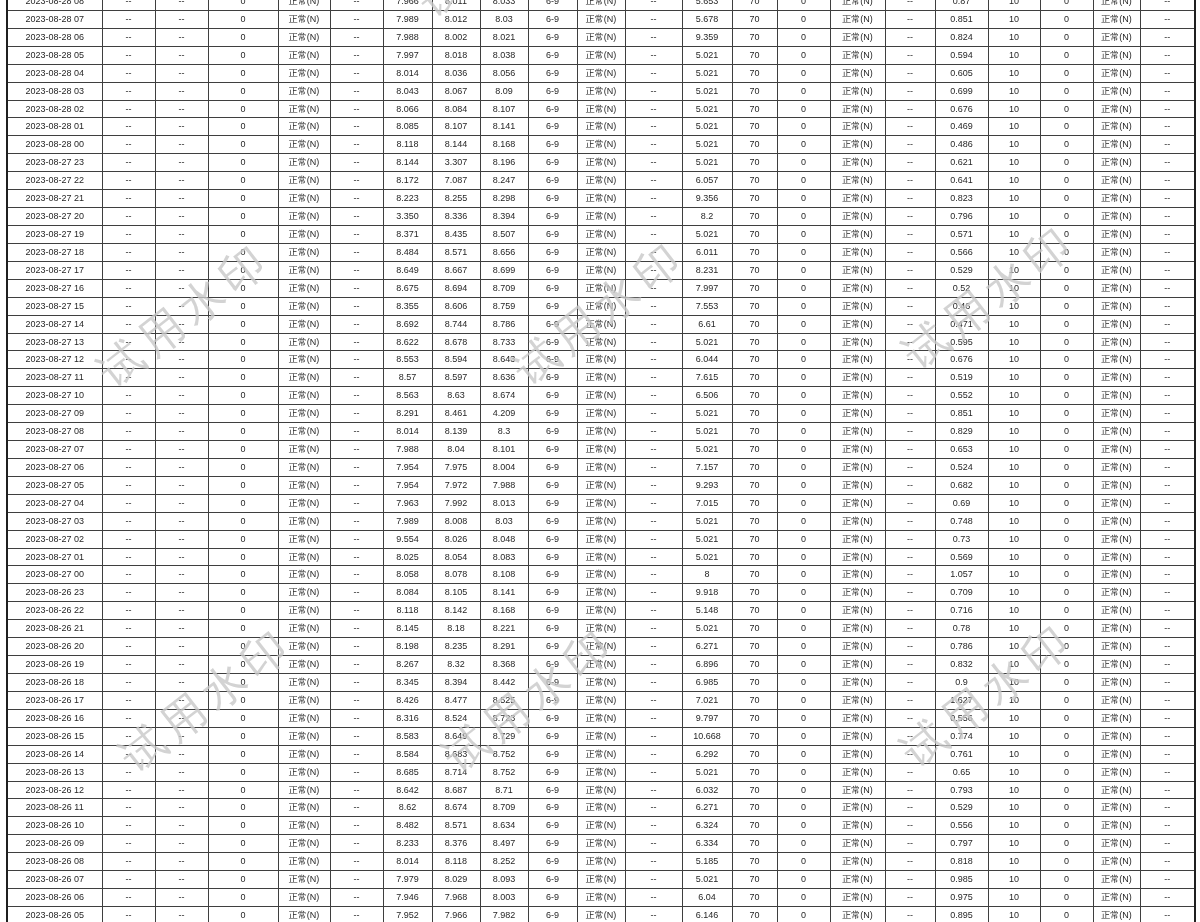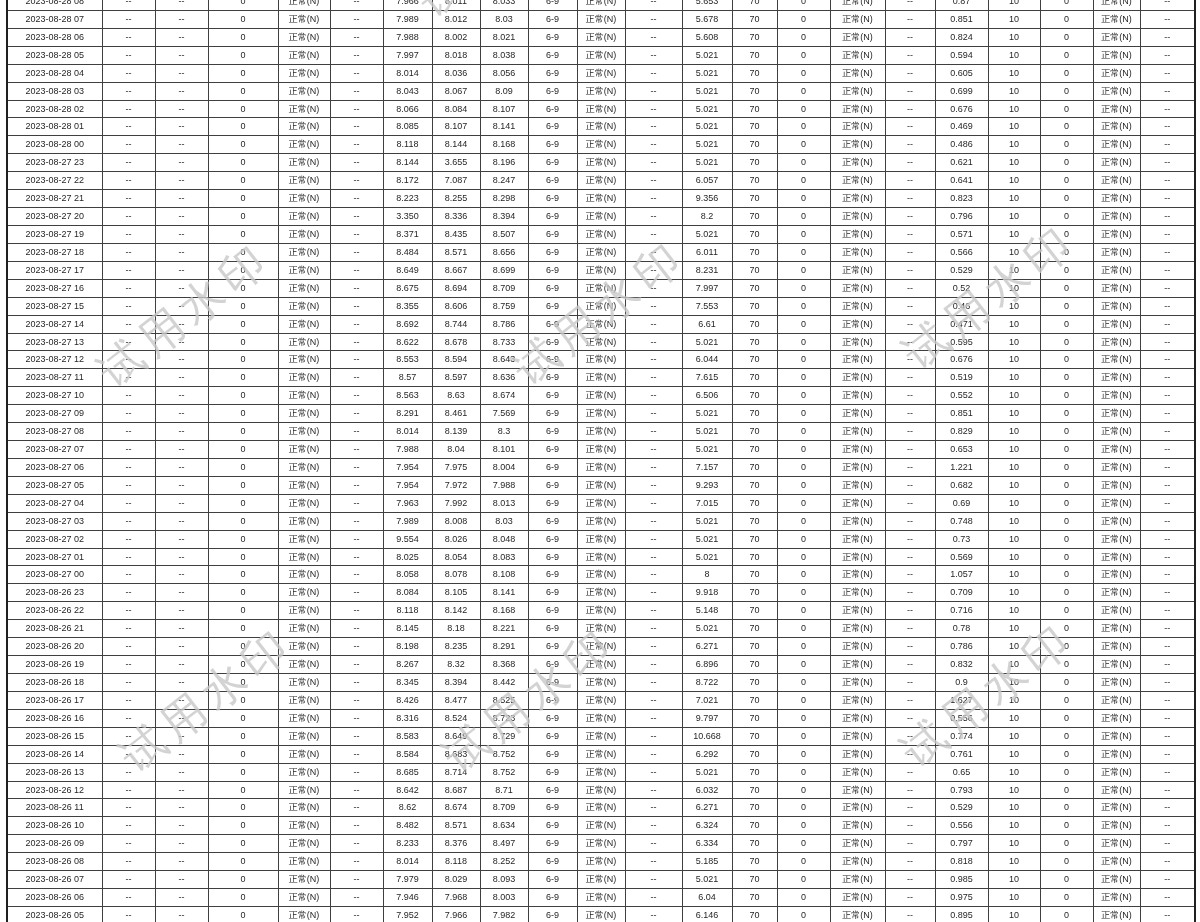--- a/index.html
+++ b/index.html
@@ -118,21 +118,21 @@
           <td>--</td>
           <td>0</td>
           <td>正常(N)</td>
           <td>--</td>
           <td>7.988</td>
           <td>8.002</td>
           <td>8.021</td>
           <td>6-9</td>
           <td>正常(N)</td>
           <td>--</td>
-          <td>5.608</td>
+          <td>9.359</td>
           <td>70</td>
           <td>0</td>
           <td>正常(N)</td>
           <td>--</td>
           <td>0.824</td>
           <td>10</td>
           <td>0</td>
           <td>正常(N)</td>
           <td>--</td>
         </tr>
@@ -281,21 +281,21 @@
           <td>--</td>
         </tr>
         <tr class="data-row">
           <td>2023-08-27 23</td>
           <td>--</td>
           <td>--</td>
           <td>0</td>
           <td>正常(N)</td>
           <td>--</td>
           <td>8.144</td>
-          <td>3.655</td>
+          <td>3.307</td>
           <td>8.196</td>
           <td>6-9</td>
           <td>正常(N)</td>
           <td>--</td>
           <td>5.021</td>
           <td>70</td>
           <td>0</td>
           <td>正常(N)</td>
           <td>--</td>
           <td>0.621</td>
@@ -618,21 +618,21 @@
         </tr>
         <tr class="data-row">
           <td>2023-08-27 09</td>
           <td>--</td>
           <td>--</td>
           <td>0</td>
           <td>正常(N)</td>
           <td>--</td>
           <td>8.291</td>
           <td>8.461</td>
-          <td>7.569</td>
+          <td>4.209</td>
           <td>6-9</td>
           <td>正常(N)</td>
           <td>--</td>
           <td>5.021</td>
           <td>70</td>
           <td>0</td>
           <td>正常(N)</td>
           <td>--</td>
           <td>0.851</td>
           <td>10</td>
@@ -699,21 +699,21 @@
           <td>7.975</td>
           <td>8.004</td>
           <td>6-9</td>
           <td>正常(N)</td>
           <td>--</td>
           <td>7.157</td>
           <td>70</td>
           <td>0</td>
           <td>正常(N)</td>
           <td>--</td>
-          <td>1.221</td>
+          <td>0.524</td>
           <td>10</td>
           <td>0</td>
           <td>正常(N)</td>
           <td>--</td>
         </tr>
         <tr class="data-row">
           <td>2023-08-27 05</td>
           <td>--</td>
           <td>--</td>
           <td>0</td>
@@ -982,21 +982,21 @@
           <td>--</td>
           <td>0</td>
           <td>正常(N)</td>
           <td>--</td>
           <td>8.345</td>
           <td>8.394</td>
           <td>8.442</td>
           <td>6-9</td>
           <td>正常(N)</td>
           <td>--</td>
-          <td>8.722</td>
+          <td>6.985</td>
           <td>70</td>
           <td>0</td>
           <td>正常(N)</td>
           <td>--</td>
           <td>0.9</td>
           <td>10</td>
           <td>0</td>
           <td>正常(N)</td>
           <td>--</td>
         </tr>

